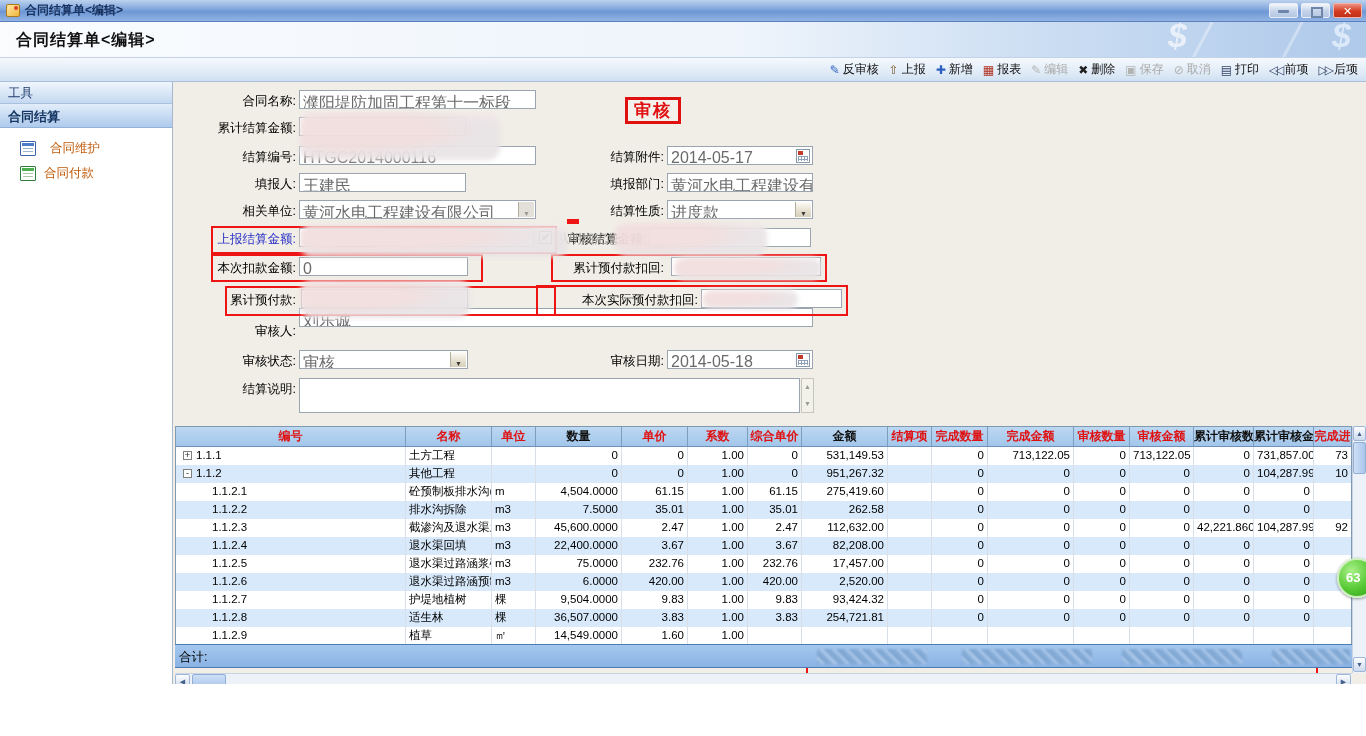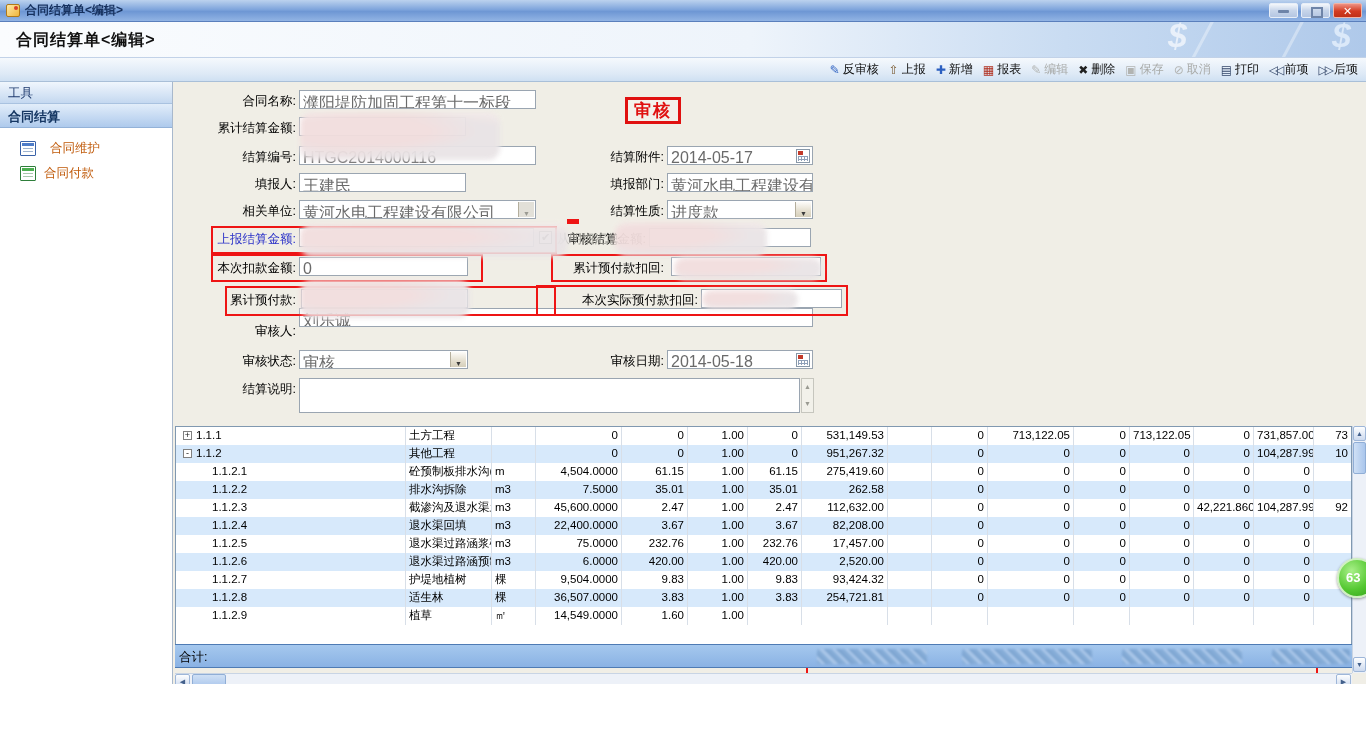--- a/index.html
+++ b/index.html
@@ -287,20 +287,38 @@
   <div class="rbox" style="left:806px;top:641px;width:512px;height:34px"></div>
 
   <div class="blob" style="left:300px;top:112px;width:200px;height:48px"></div>
   <div class="blob" style="left:300px;top:224px;width:268px;height:33px"></div>
   <div class="blob" style="left:615px;top:222px;width:152px;height:34px"></div>
   <div class="blob" style="left:674px;top:257px;width:148px;height:23px"></div>
   <div class="blob" style="left:300px;top:280px;width:170px;height:38px"></div>
   <div class="blob" style="left:702px;top:290px;width:96px;height:19px"></div>
 
   <div class="grid">
+    <div class="thead" id="thead">
+        <div class="hc" style="width: 230px;">编号</div>
+        <div class="hc" style="width: 86px;">名称</div>
+        <div class="hc" style="width: 44px;">单位</div>
+        <div class="hc dark" style="width: 86px;">数量</div>
+        <div class="hc" style="width: 66px;">单价</div>
+        <div class="hc" style="width: 60px;">系数</div>
+        <div class="hc" style="width: 54px;">综合单价</div>
+        <div class="hc dark" style="width: 86px;">金额</div>
+        <div class="hc" style="width: 44px;">结算项</div>
+        <div class="hc" style="width: 56px;">完成数量</div>
+        <div class="hc" style="width: 86px;">完成金额</div>
+        <div class="hc" style="width: 56px;">审核数量</div>
+        <div class="hc" style="width: 64px;">审核金额</div>
+        <div class="hc dark" style="width: 60px;">累计审核数</div>
+        <div class="hc dark" style="width: 60px;">累计审核金</div>
+        <div class="hc" style="width: 38px;">完成进</div>
+      </div>
     <div id="tbody">
         <div class="tr">
           <div class="tc indent0" style="width: 230px;"><span class="tree">+</span>1.1.1</div>
           <div class="tc" style="width: 86px;">土方工程</div>
           <div class="tc" style="width: 44px;"></div>
           <div class="tc num" style="width: 86px;">0</div>
           <div class="tc num" style="width: 66px;">0</div>
           <div class="tc num" style="width: 60px;">1.00</div>
           <div class="tc num" style="width: 54px;">0</div>
           <div class="tc num" style="width: 86px;">531,149.53</div>

